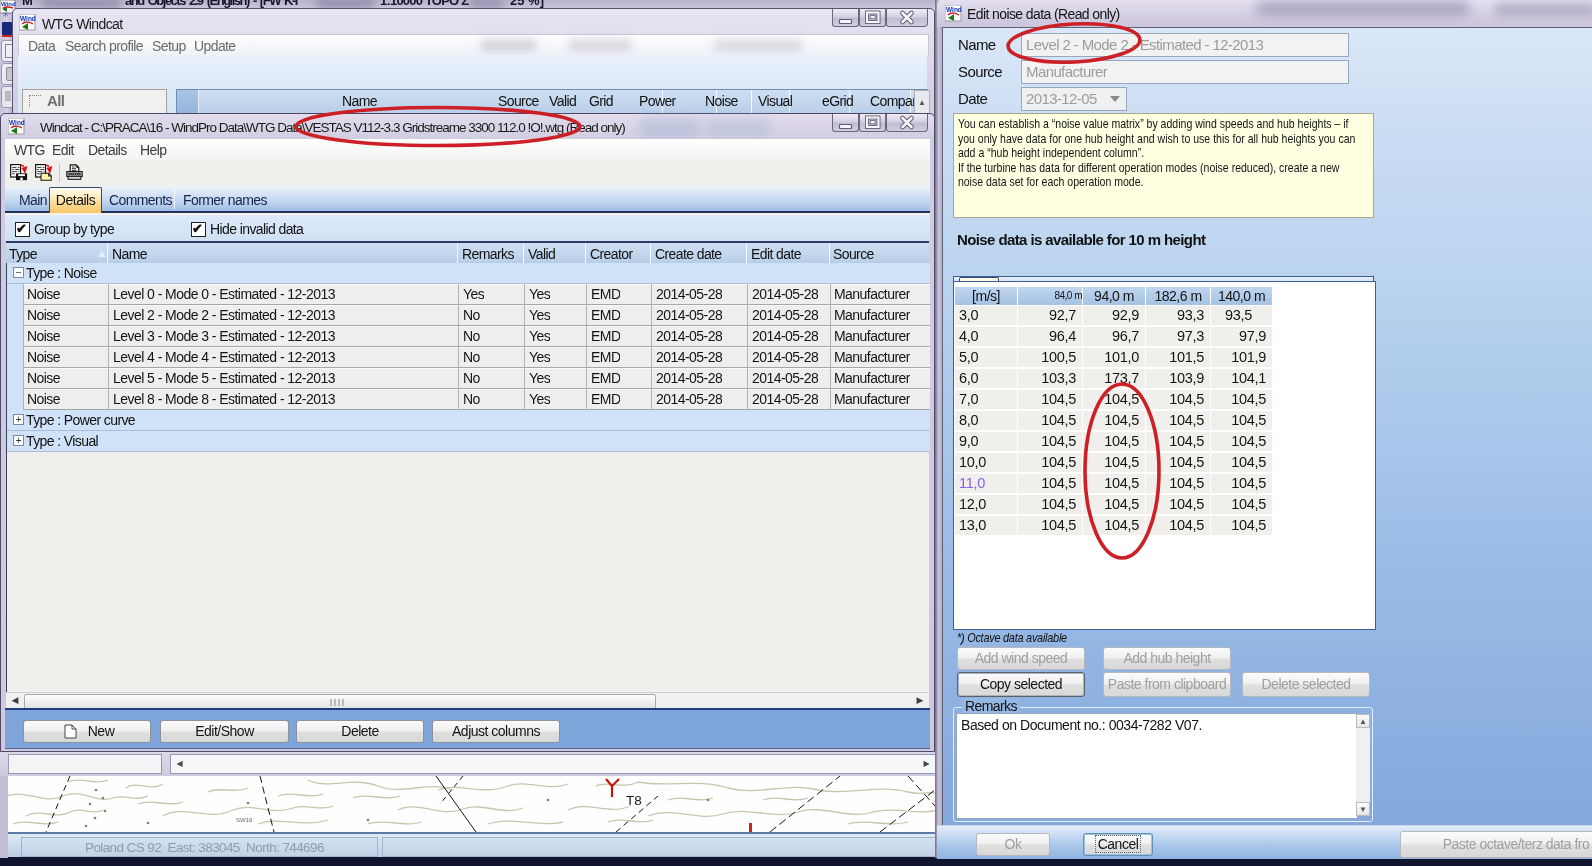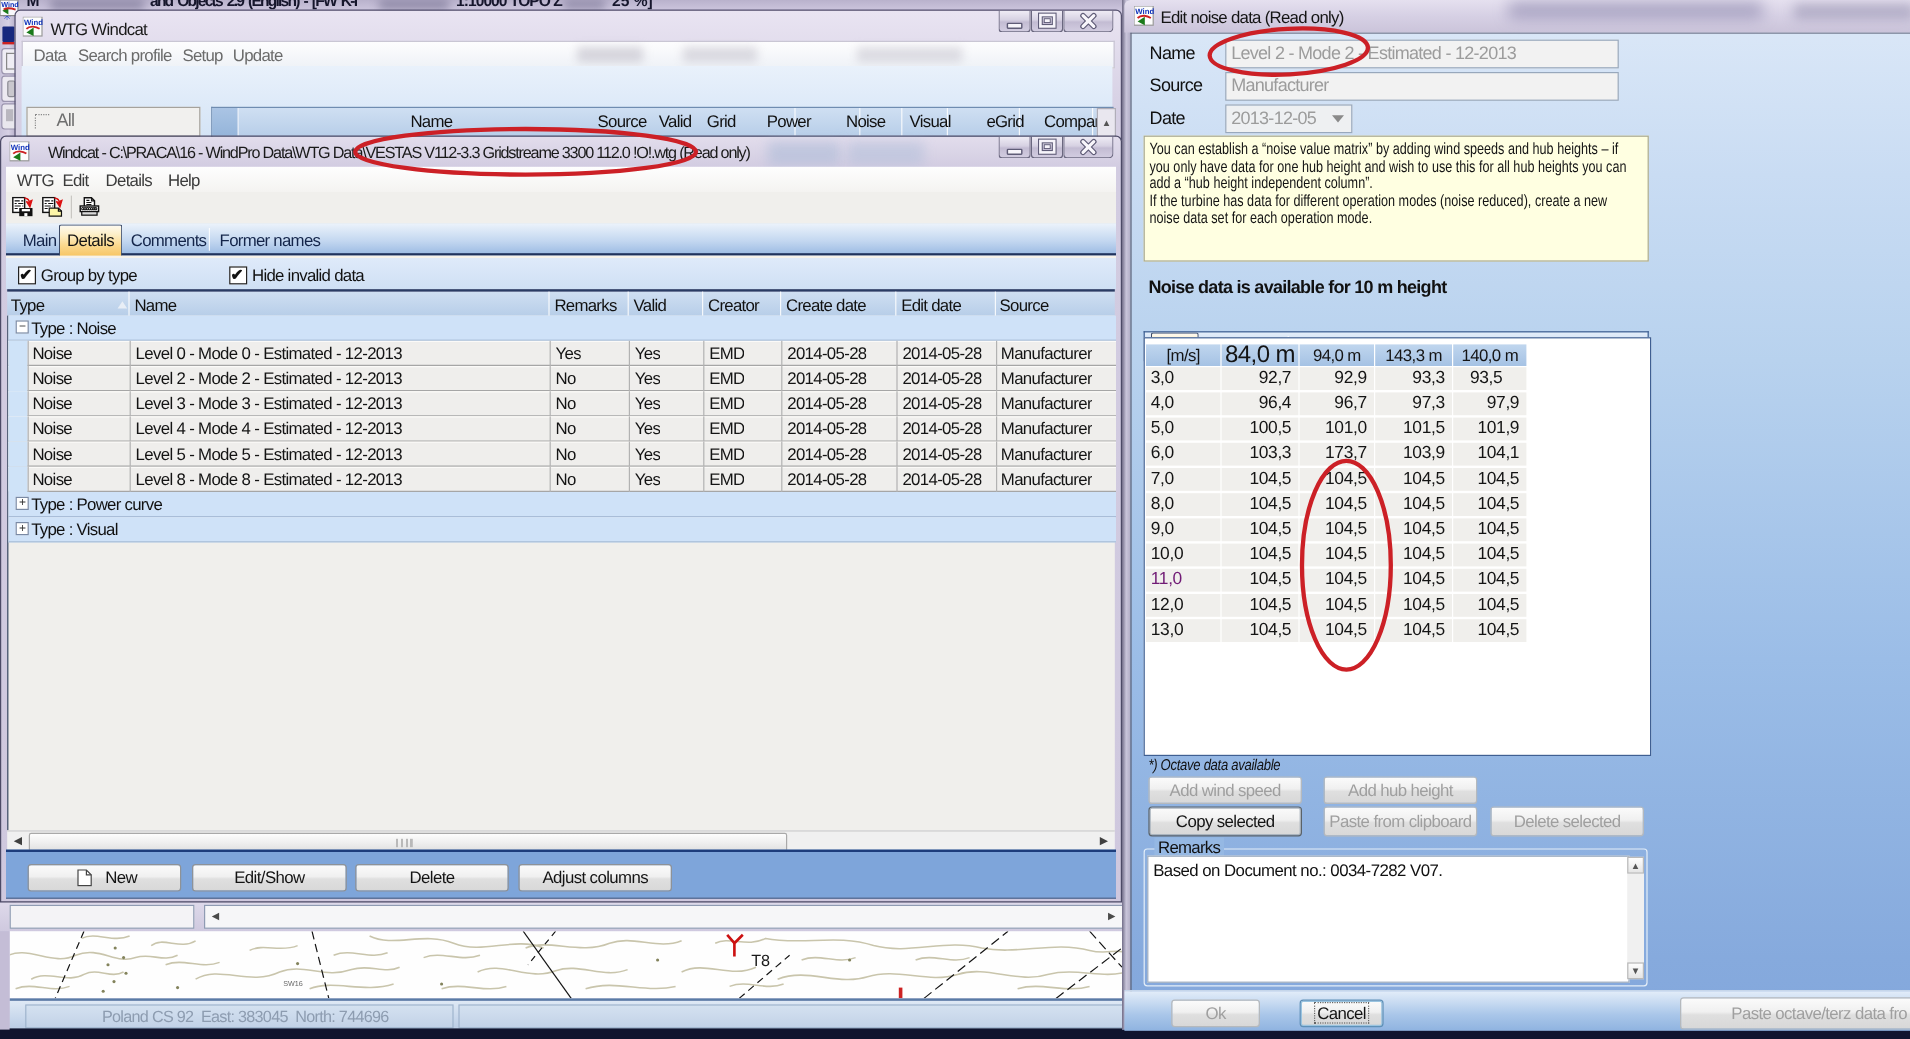--- a/index.html
+++ b/index.html
@@ -178,21 +178,21 @@
     <div class="t" style="left:133px;top:3px;font-size:14px;color:#6b6b6b;">Setup</div>
     <div class="t" style="left:175px;top:3px;font-size:14px;color:#6b6b6b;">Update</div>
 
     <div class="abs" style="left:462px;top:4px;width:55px;height:13px;background:#b5b2be;filter:blur(4px);opacity:0.5;"></div>
     <div class="abs" style="left:550px;top:4px;width:62px;height:13px;background:#b8b5c1;filter:blur(4px);opacity:0.45;"></div>
     <div class="abs" style="left:695px;top:4px;width:88px;height:13px;background:#b5b2be;filter:blur(4px);opacity:0.4;"></div>
   </div>
 
   <div class="abs" style="left:6px;top:47px;width:909px;height:59px;background:linear-gradient(#e9f1fb,#d4e4f6);"></div>
 
-  <div class="abs" style="left:10px;top:81px;width:143px;height:23px;background:#f1f0ee;border:1px solid #a5a29c;">
+  <div class="abs" style="left:10px;top:81px;width:143px;height:23px;background:#f1f0ee;border:1px solid #a5a29c;font-weight:bold;">
     <div class="abs" style="left:6px;top:5px;width:11px;height:11px;border-left:1px dotted #888;border-top:1px dotted #888;"></div>
     <div class="t" style="left:24px;top:2px;font-size:15px;color:#6f6f6f;">All</div>
   </div>
 
   <div class="abs" style="left:164px;top:81px;width:751px;height:25px;background:linear-gradient(#cfdff2,#b6cde8);border:1px solid #6f8cb0;border-right:none;">
     <div class="abs" style="left:0px;top:0;width:21px;height:23px;background:linear-gradient(#aac4e4,#95b5da);border-right:1px solid #e8eef8;"></div>
     <div class="vline" style="left:485px;top:0;height:23px;"></div>
     <div class="vline" style="left:539px;top:0;height:23px;"></div>
     <div class="vline" style="left:574px;top:0;height:23px;"></div>
     <div class="vline" style="left:612px;top:0;height:23px;"></div>
@@ -522,23 +522,23 @@
     <div class="abs" style="left:0;right:0;bottom:0;height:2px;background:#20325c;"></div>
     <div class="tab-sel" style="left:5px;top:0px;width:38px;height:24px;line-height:23px;">10 m</div>
     <div class="t" style="left:52px;top:5px;font-size:14px;color:#14254a;">Hub height</div>
     <div class="abs vline" style="left:119px;top:3px;height:19px;"></div>
     <div class="t" style="left:127px;top:5px;font-size:14px;color:#14254a;">10 m low frequency</div>
   </div>
 
   <div class="abs" style="left:18px;top:281px;width:421px;height:347px;background:#fff;border:1px solid #3f5f92;" id="dlgtbl">
         <div class="abs" style="left:1px;top:5px;width:318px;height:18px;">
           <div class="abs" style="left:0px;top:0;width:62px;height:18px;background:linear-gradient(#c0d6ee,#a5c2e4);text-align:center;font-size:14px;letter-spacing:-0.5px;color:#141414;line-height:18px;">[m/s]</div>
-          <div class="abs" style="left:63px;top:0;width:64px;height:18px;background:linear-gradient(#c0d6ee,#a5c2e4);text-align:center;font-size:20px;letter-spacing:-0.5px;color:#141414;line-height:18px;">84,0 m</div>
+          <div class="abs" style="left:63px;top:0;width:64px;height:18px;background:linear-gradient(#c0d6ee,#a5c2e4);text-align:right;font-size:10px;letter-spacing:-0.5px;color:#141414;line-height:18px;">84,0 m</div>
           <div class="abs" style="left:128px;top:0;width:62px;height:18px;background:linear-gradient(#c0d6ee,#a5c2e4);text-align:center;font-size:14px;letter-spacing:-0.5px;color:#141414;line-height:18px;">94,0 m</div>
-          <div class="abs" style="left:191px;top:0;width:64px;height:18px;background:linear-gradient(#c0d6ee,#a5c2e4);text-align:center;font-size:14px;letter-spacing:-0.5px;color:#141414;line-height:18px;">143,3 m</div>
+          <div class="abs" style="left:191px;top:0;width:64px;height:18px;background:linear-gradient(#c0d6ee,#a5c2e4);text-align:center;font-size:14px;letter-spacing:-0.5px;color:#141414;line-height:18px;">182,6 m</div>
           <div class="abs" style="left:256px;top:0;width:61px;height:18px;background:linear-gradient(#c0d6ee,#a5c2e4);text-align:center;font-size:14px;letter-spacing:-0.5px;color:#141414;line-height:18px;">140,0 m</div>
         </div>
         <div class="abs" style="left:1px;top:23px;width:318px;height:21px;">
           <div class="abs" style="left:0px;top:1px;width:58px;height:19px;background:#f0efec;text-align:left;padding-left:4px;font-size:14.5px;letter-spacing:-0.3px;color:#141414;line-height:19px;">3,0</div>
           <div class="abs" style="left:63px;top:1px;width:58px;height:19px;background:#f0efec;text-align:right;padding-right:6px;font-size:14.5px;letter-spacing:-0.3px;color:#141414;line-height:19px;">92,7</div>
           <div class="abs" style="left:128px;top:1px;width:56px;height:19px;background:#f0efec;text-align:right;padding-right:6px;font-size:14.5px;letter-spacing:-0.3px;color:#141414;line-height:19px;">92,9</div>
           <div class="abs" style="left:191px;top:1px;width:58px;height:19px;background:#f0efec;text-align:right;padding-right:6px;font-size:14.5px;letter-spacing:-0.3px;color:#141414;line-height:19px;">93,3</div>
           <div class="abs" style="left:256px;top:1px;width:55px;height:19px;background:#f0efec;text-align:center;padding-right:6px;font-size:14.5px;letter-spacing:-0.3px;color:#141414;line-height:19px;">93,5</div>
         </div>
         <div class="abs" style="left:1px;top:44px;width:318px;height:21px;">
@@ -584,21 +584,21 @@
           <div class="abs" style="left:256px;top:1px;width:55px;height:19px;background:#f0efec;text-align:right;padding-right:6px;font-size:14.5px;letter-spacing:-0.3px;color:#141414;line-height:19px;">104,5</div>
         </div>
         <div class="abs" style="left:1px;top:170px;width:318px;height:21px;">
           <div class="abs" style="left:0px;top:1px;width:58px;height:19px;background:#f0efec;text-align:left;padding-left:4px;font-size:14.5px;letter-spacing:-0.3px;color:#141414;line-height:19px;">10,0</div>
           <div class="abs" style="left:63px;top:1px;width:58px;height:19px;background:#f0efec;text-align:right;padding-right:6px;font-size:14.5px;letter-spacing:-0.3px;color:#141414;line-height:19px;">104,5</div>
           <div class="abs" style="left:128px;top:1px;width:56px;height:19px;background:#f0efec;text-align:right;padding-right:6px;font-size:14.5px;letter-spacing:-0.3px;color:#141414;line-height:19px;">104,5</div>
           <div class="abs" style="left:191px;top:1px;width:58px;height:19px;background:#f0efec;text-align:right;padding-right:6px;font-size:14.5px;letter-spacing:-0.3px;color:#141414;line-height:19px;">104,5</div>
           <div class="abs" style="left:256px;top:1px;width:55px;height:19px;background:#f0efec;text-align:right;padding-right:6px;font-size:14.5px;letter-spacing:-0.3px;color:#141414;line-height:19px;">104,5</div>
         </div>
         <div class="abs" style="left:1px;top:191px;width:318px;height:21px;">
-          <div class="abs" style="left:0px;top:1px;width:58px;height:19px;background:#f0efec;text-align:left;padding-left:4px;font-size:14.5px;letter-spacing:-0.3px;color:#701a75;line-height:19px;">11,0</div>
+          <div class="abs" style="left:0px;top:1px;width:58px;height:19px;background:#f0efec;text-align:left;padding-left:4px;font-size:14.5px;letter-spacing:-0.3px;color:#8b5cf6;line-height:19px;">11,0</div>
           <div class="abs" style="left:63px;top:1px;width:58px;height:19px;background:#f0efec;text-align:right;padding-right:6px;font-size:14.5px;letter-spacing:-0.3px;color:#141414;line-height:19px;">104,5</div>
           <div class="abs" style="left:128px;top:1px;width:56px;height:19px;background:#f0efec;text-align:right;padding-right:6px;font-size:14.5px;letter-spacing:-0.3px;color:#141414;line-height:19px;">104,5</div>
           <div class="abs" style="left:191px;top:1px;width:58px;height:19px;background:#f0efec;text-align:right;padding-right:6px;font-size:14.5px;letter-spacing:-0.3px;color:#141414;line-height:19px;">104,5</div>
           <div class="abs" style="left:256px;top:1px;width:55px;height:19px;background:#f0efec;text-align:right;padding-right:6px;font-size:14.5px;letter-spacing:-0.3px;color:#141414;line-height:19px;">104,5</div>
         </div>
         <div class="abs" style="left:1px;top:212px;width:318px;height:21px;">
           <div class="abs" style="left:0px;top:1px;width:58px;height:19px;background:#f0efec;text-align:left;padding-left:4px;font-size:14.5px;letter-spacing:-0.3px;color:#141414;line-height:19px;">12,0</div>
           <div class="abs" style="left:63px;top:1px;width:58px;height:19px;background:#f0efec;text-align:right;padding-right:6px;font-size:14.5px;letter-spacing:-0.3px;color:#141414;line-height:19px;">104,5</div>
           <div class="abs" style="left:128px;top:1px;width:56px;height:19px;background:#f0efec;text-align:right;padding-right:6px;font-size:14.5px;letter-spacing:-0.3px;color:#141414;line-height:19px;">104,5</div>
           <div class="abs" style="left:191px;top:1px;width:58px;height:19px;background:#f0efec;text-align:right;padding-right:6px;font-size:14.5px;letter-spacing:-0.3px;color:#141414;line-height:19px;">104,5</div>

